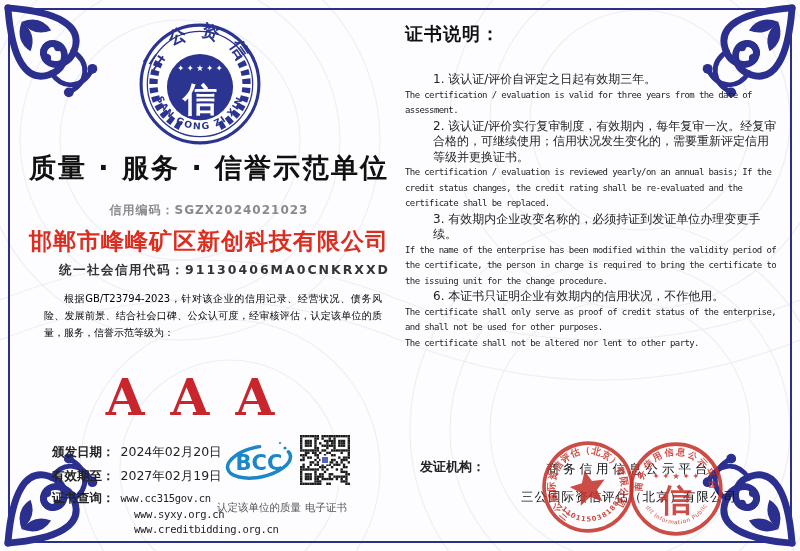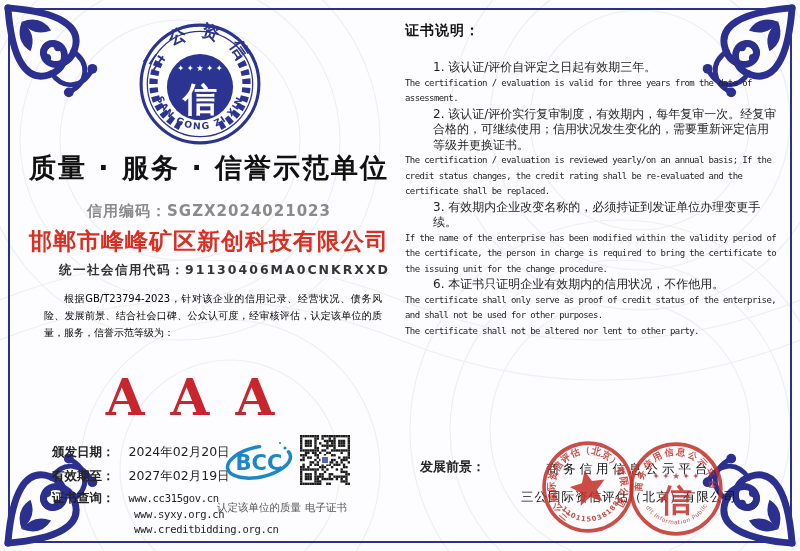--- a/index.html
+++ b/index.html
@@ -11,43 +11,43 @@
   .corner.tl{left:4px;top:4px;}
   .corner.tr{right:4px;top:4px;transform:scaleX(-1);}
   .corner.bl{left:4px;bottom:4px;transform:scaleY(-1);}
   .corner.br{right:4px;bottom:4px;transform:scale(-1,-1);}
   .abs{position:absolute;z-index:3;}
 
   
   #logo{left:138px;top:22px;width:124px;height:124px;}
   #title{left:28px;top:150px;width:362px;text-align:center;font-size:27px;font-weight:bold;
          color:#111;letter-spacing:2px;}
-  #creditcode{left:28px;top:202px;width:362px;text-align:center;font-size:15px;color:#8a8a8a;
+  #creditcode{left:28px;top:202px;width:362px;text-align:center;font-size:12px;color:#8a8a8a;
          font-weight:bold;letter-spacing:1px;}
   #companyname{left:20px;top:226px;width:378px;text-align:center;font-size:23px;font-weight:bold;
          color:#dd2d1f;letter-spacing:1px;}
   #uscc{left:28px;top:262px;width:362px;text-align:right;font-size:12.5px;color:#333;
          font-weight:bold;letter-spacing:1.5px;}
   #para{left:44px;top:290px;width:338px;font-size:10px;line-height:17px;text-align:justify;
          text-indent:2em;color:#000000;font-weight:500;}
   #grade{left:30px;top:368px;width:320px;text-align:center;font-size:50px;font-weight:bold;
          color:#c9252d;font-family:"DejaVu Serif",serif;letter-spacing:26px;text-indent:26px;}
   .inforow{left:52px;font-size:12.5px;color:#222;}
   .inforow .lbl{font-weight:bold;display:inline-block;}
-  .inforow .val{margin-left:14px;}
+  .inforow .val{margin-left:6px;}
   .url{font-family:"DejaVu Sans Mono",monospace;font-size:10.5px;letter-spacing:-0.3px;color:#222;}
   #urlstack{left:134px;top:507px;line-height:14.5px;}
   #bcc{left:222px;top:436px;width:74px;height:52px;}
   #qr{left:300px;top:435px;width:50px;height:50px;background:#fff;}
   #bcclabel{left:214px;top:501px;width:90px;font-size:10.5px;color:#555;text-align:center;}
   #qrlabel{left:300px;top:501px;width:52px;font-size:10.5px;color:#555;text-align:center;}
 
   
   #notes{left:405px;top:22px;width:372px;}
-  #notes .hd{font-size:14px;font-weight:bold;color:#111;margin-bottom:20px;letter-spacing:1px;}
+  #notes .hd{font-size:18px;font-weight:bold;color:#111;margin-bottom:26px;letter-spacing:1px;}
   #notes .cn{font-size:12px;line-height:15.5px;color:#1d1d1d;font-weight:500;margin-left:28px;}
   #notes .en{font-family:"DejaVu Sans Mono",monospace;font-size:9px;letter-spacing:-0.6px;
              line-height:15.5px;color:#222;}
   #issuerlabel{left:420px;top:458px;font-size:13px;font-weight:bold;color:#222;}
   #issuerline1{left:500px;top:461px;width:258px;text-align:center;font-size:12.5px;color:#111;
                letter-spacing:4px;z-index:3;}
   #issuerline2{left:494px;top:489px;width:270px;text-align:center;font-size:12.5px;color:#111;
                letter-spacing:1px;z-index:3;}
   .seal{z-index:4;opacity:.86;}
   #sealL{left:541px;top:440px;width:94px;height:94px;transform:rotate(-12deg);}
@@ -427,21 +427,21 @@
     </div>
     <div>
       <div class="cn">6. 本证书只证明企业有效期内的信用状况，不作他用。</div>
       <div class="en">The certificate shall only serve as proof of credit status of the enterprise, and shall not be used for other purposes.</div>
     </div>
     <div>
       <div class="en">The certificate shall not be altered nor lent to other party.</div>
     </div>
   </div>
 
-  <div id="issuerlabel" class="abs">发展前景：</div>
+  <div id="issuerlabel" class="abs">发证机构：</div>
   <div id="issuerline1" class="abs">商务信用信息公示平台</div>
   <div id="issuerline2" class="abs">三公国际资信评估（北京）有限公司</div>
 
   <svg id="sealL" class="abs seal" viewBox="0 0 90 90">
     <defs>
       <path id="sLTop" d="M22.4 67.6 A32 32 0 1 1 67.6 67.6" fill="none"></path>
       <path id="sLBot" d="M16.4 61.5 A33 33 0 0 0 73.6 61.5" fill="none"></path>
     </defs>
     <circle cx="45" cy="45" r="42" fill="none" stroke="#c53028" stroke-width="3.5"></circle>
     <text font-size="9" font-weight="bold" fill="#c53028" letter-spacing="0.5">

